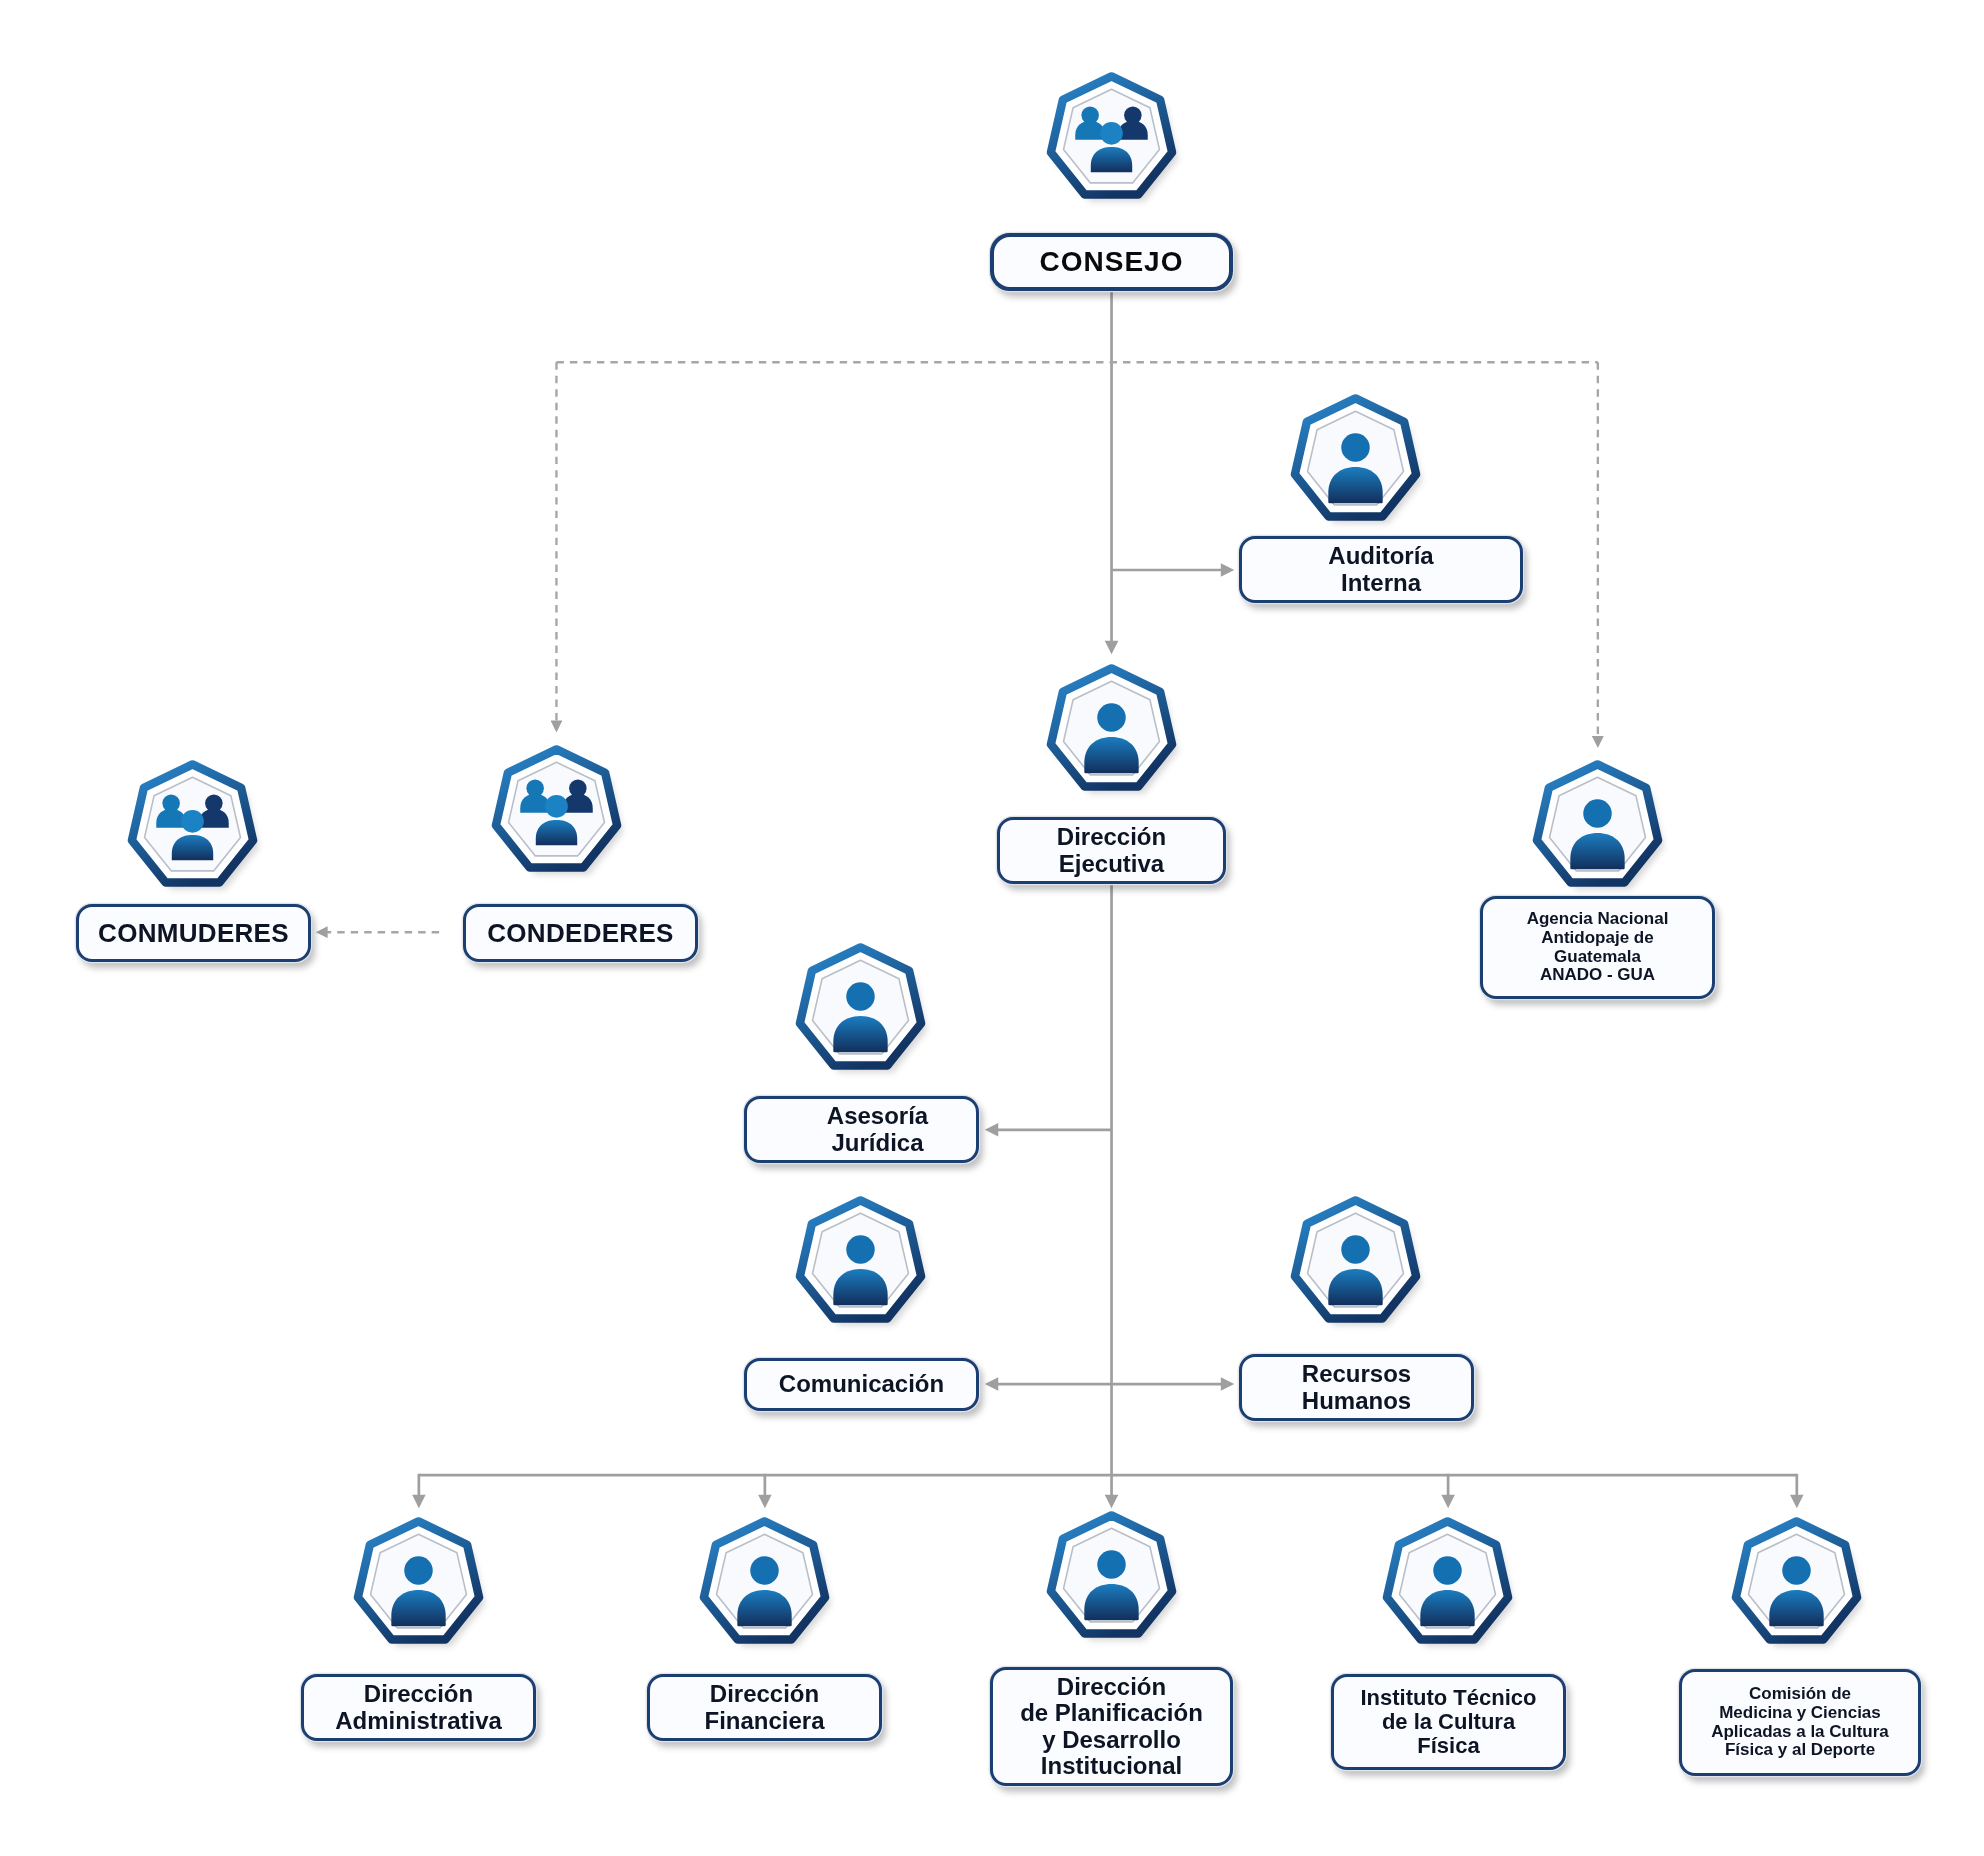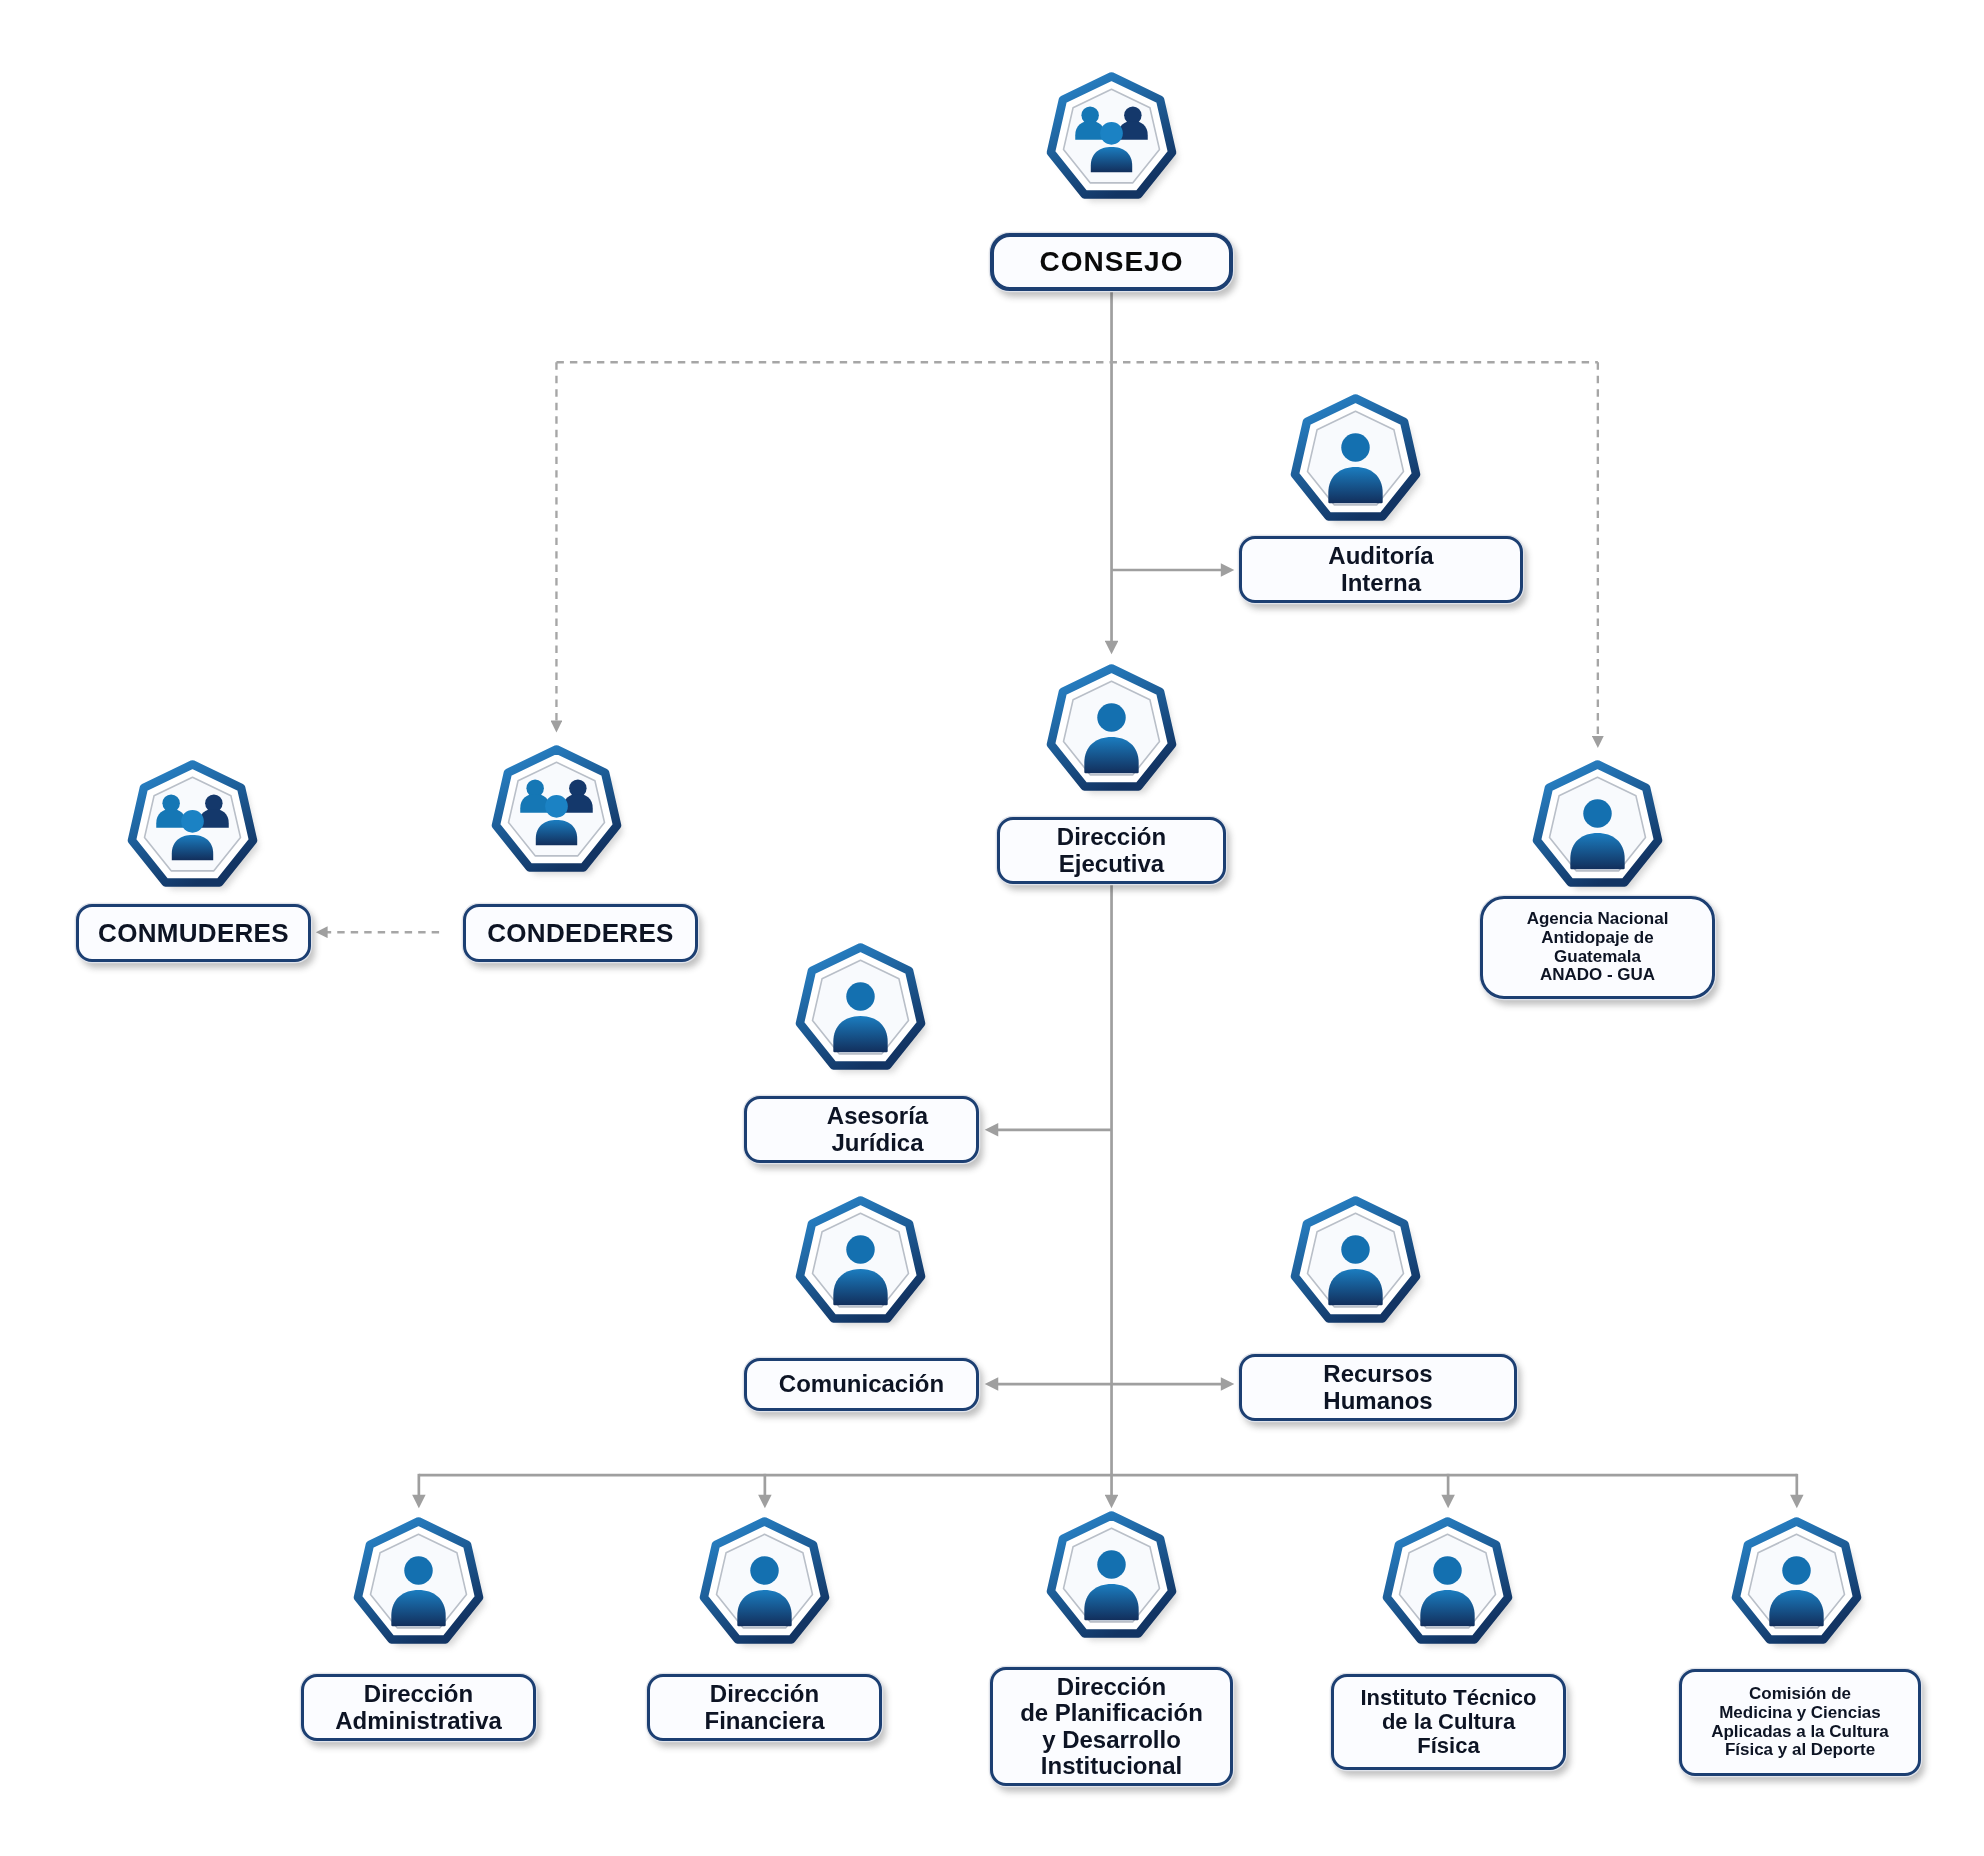--- a/index.html
+++ b/index.html
@@ -122,40 +122,40 @@
   <div class="label lg" style="left: 463px; top: 904px; width: 235px; height: 58px;">CONDEDERES</div>
 
   <svg class="badge" viewBox="0 0 224 224" style="left: 120px; top: 754px;">
         <use href="#sym-group"></use>
       </svg>
   <div class="label lg" style="left: 76px; top: 904px; width: 235px; height: 58px; text-align: center;">CONMUDERES</div>
 
   <svg class="badge" viewBox="0 0 224 224" style="left: 1525px; top: 754px;">
         <use href="#sym-person"></use>
       </svg>
-  <div class="label sm" style="left: 1480px; top: 896px; width: 235px; height: 103px; border-radius: 24px;">Agencia Nacional
+  <div class="label sm" style="left: 1480px; top: 896px; width: 235px; height: 103px;">Agencia Nacional
 Antidopaje de
 Guatemala
 ANADO - GUA</div>
 
   <svg class="badge" viewBox="0 0 224 224" style="left: 788px; top: 937px;">
         <use href="#sym-person"></use>
       </svg>
   <div class="label md" style="left: 744px; top: 1096px; width: 235px; height: 67px; padding-left: 32px;">Asesoría
 Jurídica</div>
 
   <svg class="badge" viewBox="0 0 224 224" style="left: 788px; top: 1190px;">
         <use href="#sym-person"></use>
       </svg>
   <div class="label md" style="left: 744px; top: 1358px; width: 235px; height: 53px;">Comunicación</div>
 
   <svg class="badge" viewBox="0 0 224 224" style="left: 1283px; top: 1190px;">
         <use href="#sym-person"></use>
       </svg>
-  <div class="label md" style="left: 1239px; top: 1354px; width: 278px; height: 67px;">Recursos
+  <div class="label md" style="left: 1239px; top: 1354px; width: 235px; height: 67px;">Recursos
 Humanos</div>
 
   <svg class="badge" viewBox="0 0 224 224" style="left: 346px; top: 1511px;">
         <use href="#sym-person"></use>
       </svg>
   <div class="label md" style="left: 301px; top: 1674px; width: 235px; height: 67px;">Dirección
 Administrativa</div>
 
   <svg class="badge" viewBox="0 0 224 224" style="left: 692px; top: 1511px;">
         <use href="#sym-person"></use>

